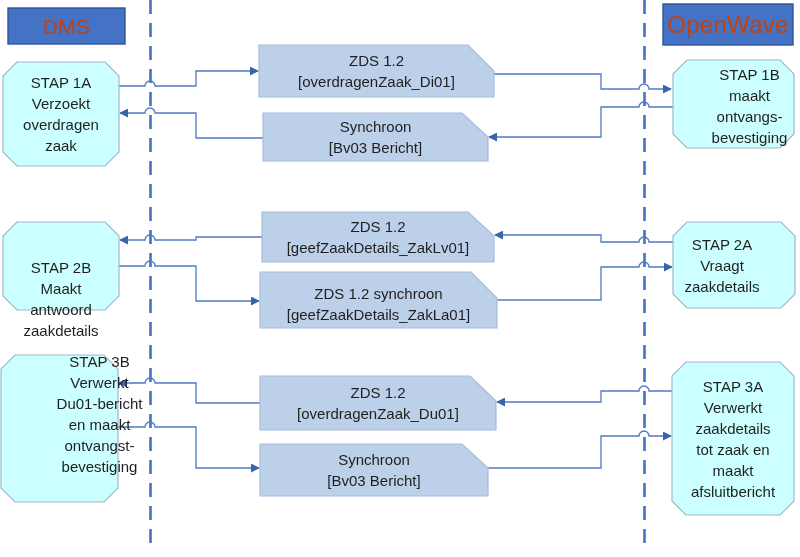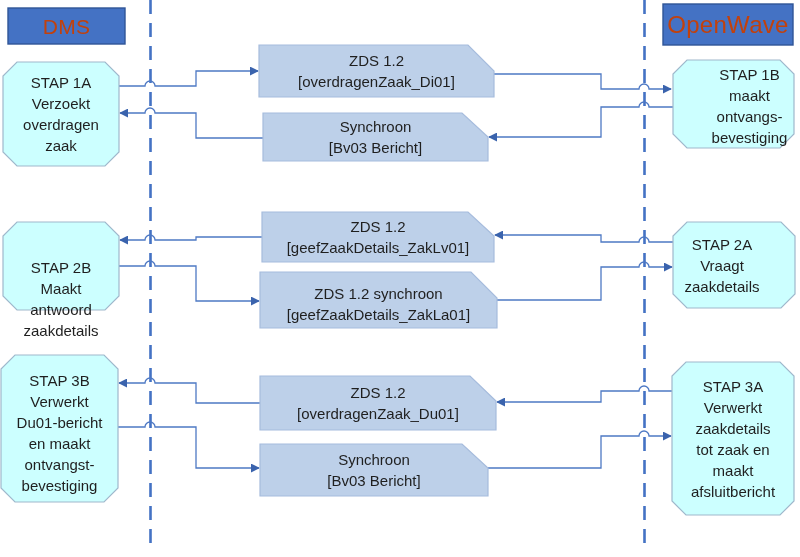--- a/index.html
+++ b/index.html
@@ -79,21 +79,21 @@
 maakt
 ontvangs-
 bevestiging</div>
   <div class="lbl" style="left:3px;top:222px;width:116px;height:64px;margin-top:45px;">STAP 2B
 Maakt
 antwoord
 zaakdetails</div>
   <div class="lbl" style="left:673px;top:222px;width:98px;height:86px;">STAP 2A
 Vraagt
 zaakdetails</div>
-  <div class="lbl" style="left:1px;top:359px;width:117px;height:147px;">STAP 3B
+  <div class="lbl" style="left:1px;top:340px;width:117px;height:147px;padding-left:40px;">STAP 3B
 Verwerkt
 Du01-bericht
 en maakt
 ontvangst-
 bevestiging</div>
   <div class="lbl" style="left:672px;top:362px;width:122px;height:153px;">STAP 3A
 Verwerkt
 zaakdetails
 tot zaak en
 maakt

